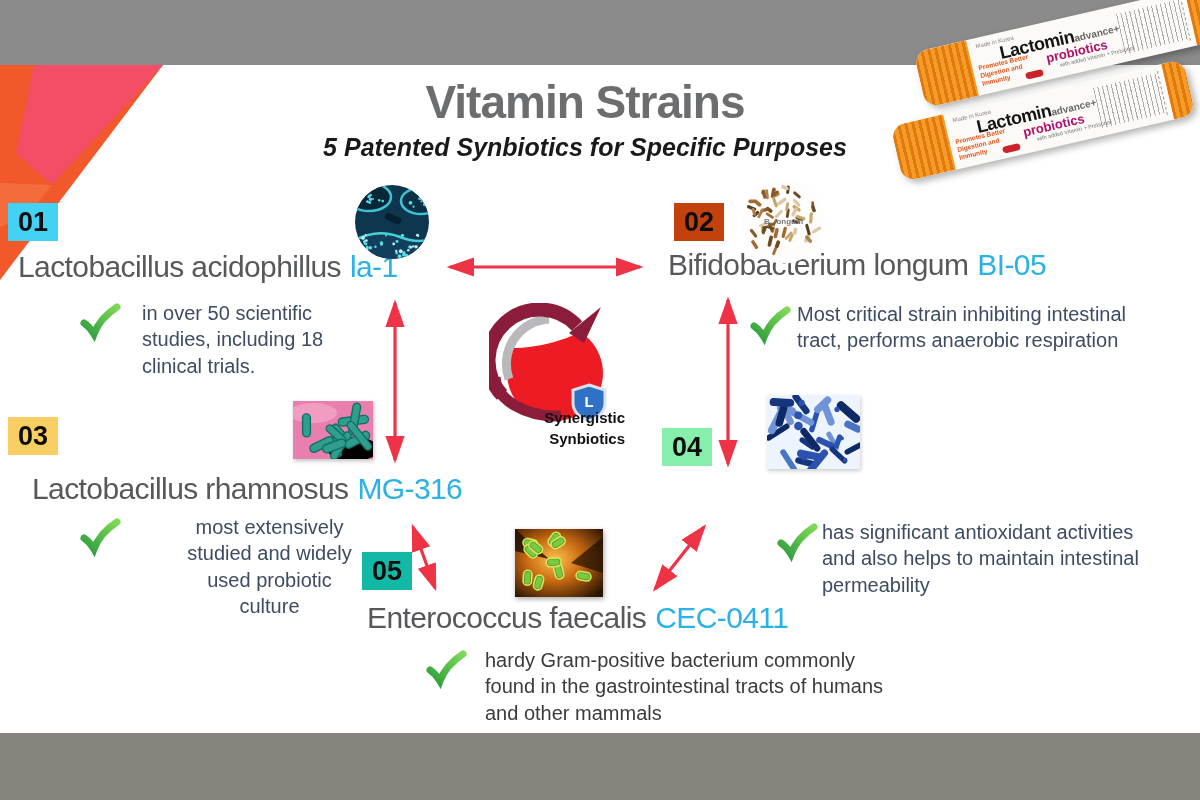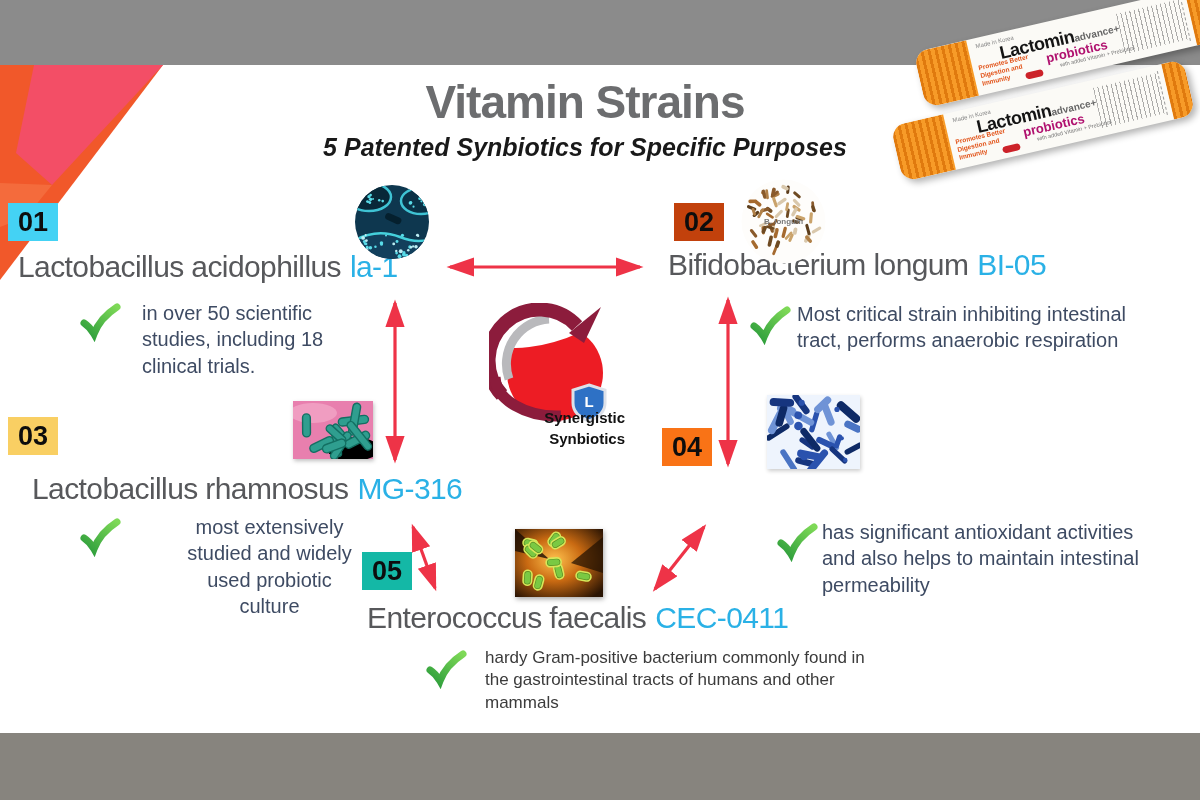--- a/index.html
+++ b/index.html
@@ -32,21 +32,21 @@
   #title-2{left:32px;top:472px;}
   #title-3{left:670px;top:476px;}
   #title-4{left:367px;top:601px;}
 
   
   .desc{position:absolute;font-size:20px;line-height:1.32;color:#3e4b63;}
   #desc-0{left:142px;top:300px;width:212px;}
   #desc-1{left:797px;top:301px;width:352px;}
   #desc-2{left:177px;top:514px;width:185px;text-align:center;}
   #desc-3{left:822px;top:519px;width:345px;}
-  #desc-4{left:485px;top:647px;width:398px;color:#3b3b3b;font-size:17px;}
+  #desc-4{left:485px;top:647px;width:398px;color:#3b3b3b;font-size:20px;}
 
   .check{position:absolute;}
   #check-0{left:78px;top:302px;}
   #check-1{left:748px;top:305px;}
   #check-2{left:78px;top:517px;}
   #check-3{left:775px;top:522px;}
   #check-4{left:424px;top:649px;}
 
   
   .bact{position:absolute;}
@@ -124,21 +124,21 @@
     <div class="smallprint">with added Vitamin + Prebiotics</div>
     <div class="tagline">Promotes Better Digestion and Immunity</div>
     <div class="pill"></div>
     <div class="fineprint"></div>
     <div class="tearline"></div>
   </div>
 
   <div class="badge" id="badge-0" style="background: rgb(68, 210, 244);">01</div>
   <div class="badge" id="badge-1" style="background: #c2410c;">02</div>
   <div class="badge" id="badge-2" style="background: rgb(249, 207, 99);">03</div>
-  <div class="badge" id="badge-3" style="background: #f97316; text-align: right;">04</div>
+  <div class="badge" id="badge-3" style="background: #86efac; text-align: right;">04</div>
   <div class="badge" id="badge-4" style="background: #14b8a6;">05</div>
 
   <div class="strain-title" id="title-0"><span>Lactobacillus acidophillus</span><span class="code">la-1</span></div>
   <div class="strain-title" id="title-1"><span>Bifidobacterium longum</span><span class="code">BI-05</span></div>
   <div class="strain-title" id="title-2"><span>Lactobacillus rhamnosus</span><span class="code">MG-316</span></div>
   <div class="strain-title" id="title-4"><span>Enterococcus faecalis</span><span class="code">CEC-0411</span></div>
 
   <div class="desc" id="desc-0">in over 50 scientific studies, including 18 clinical trials.</div>
   <div class="desc" id="desc-1">Most critical strain inhibiting intestinal tract, performs anaerobic respiration</div>
   <div class="desc" id="desc-2">most extensively studied and widely used probiotic culture</div>

